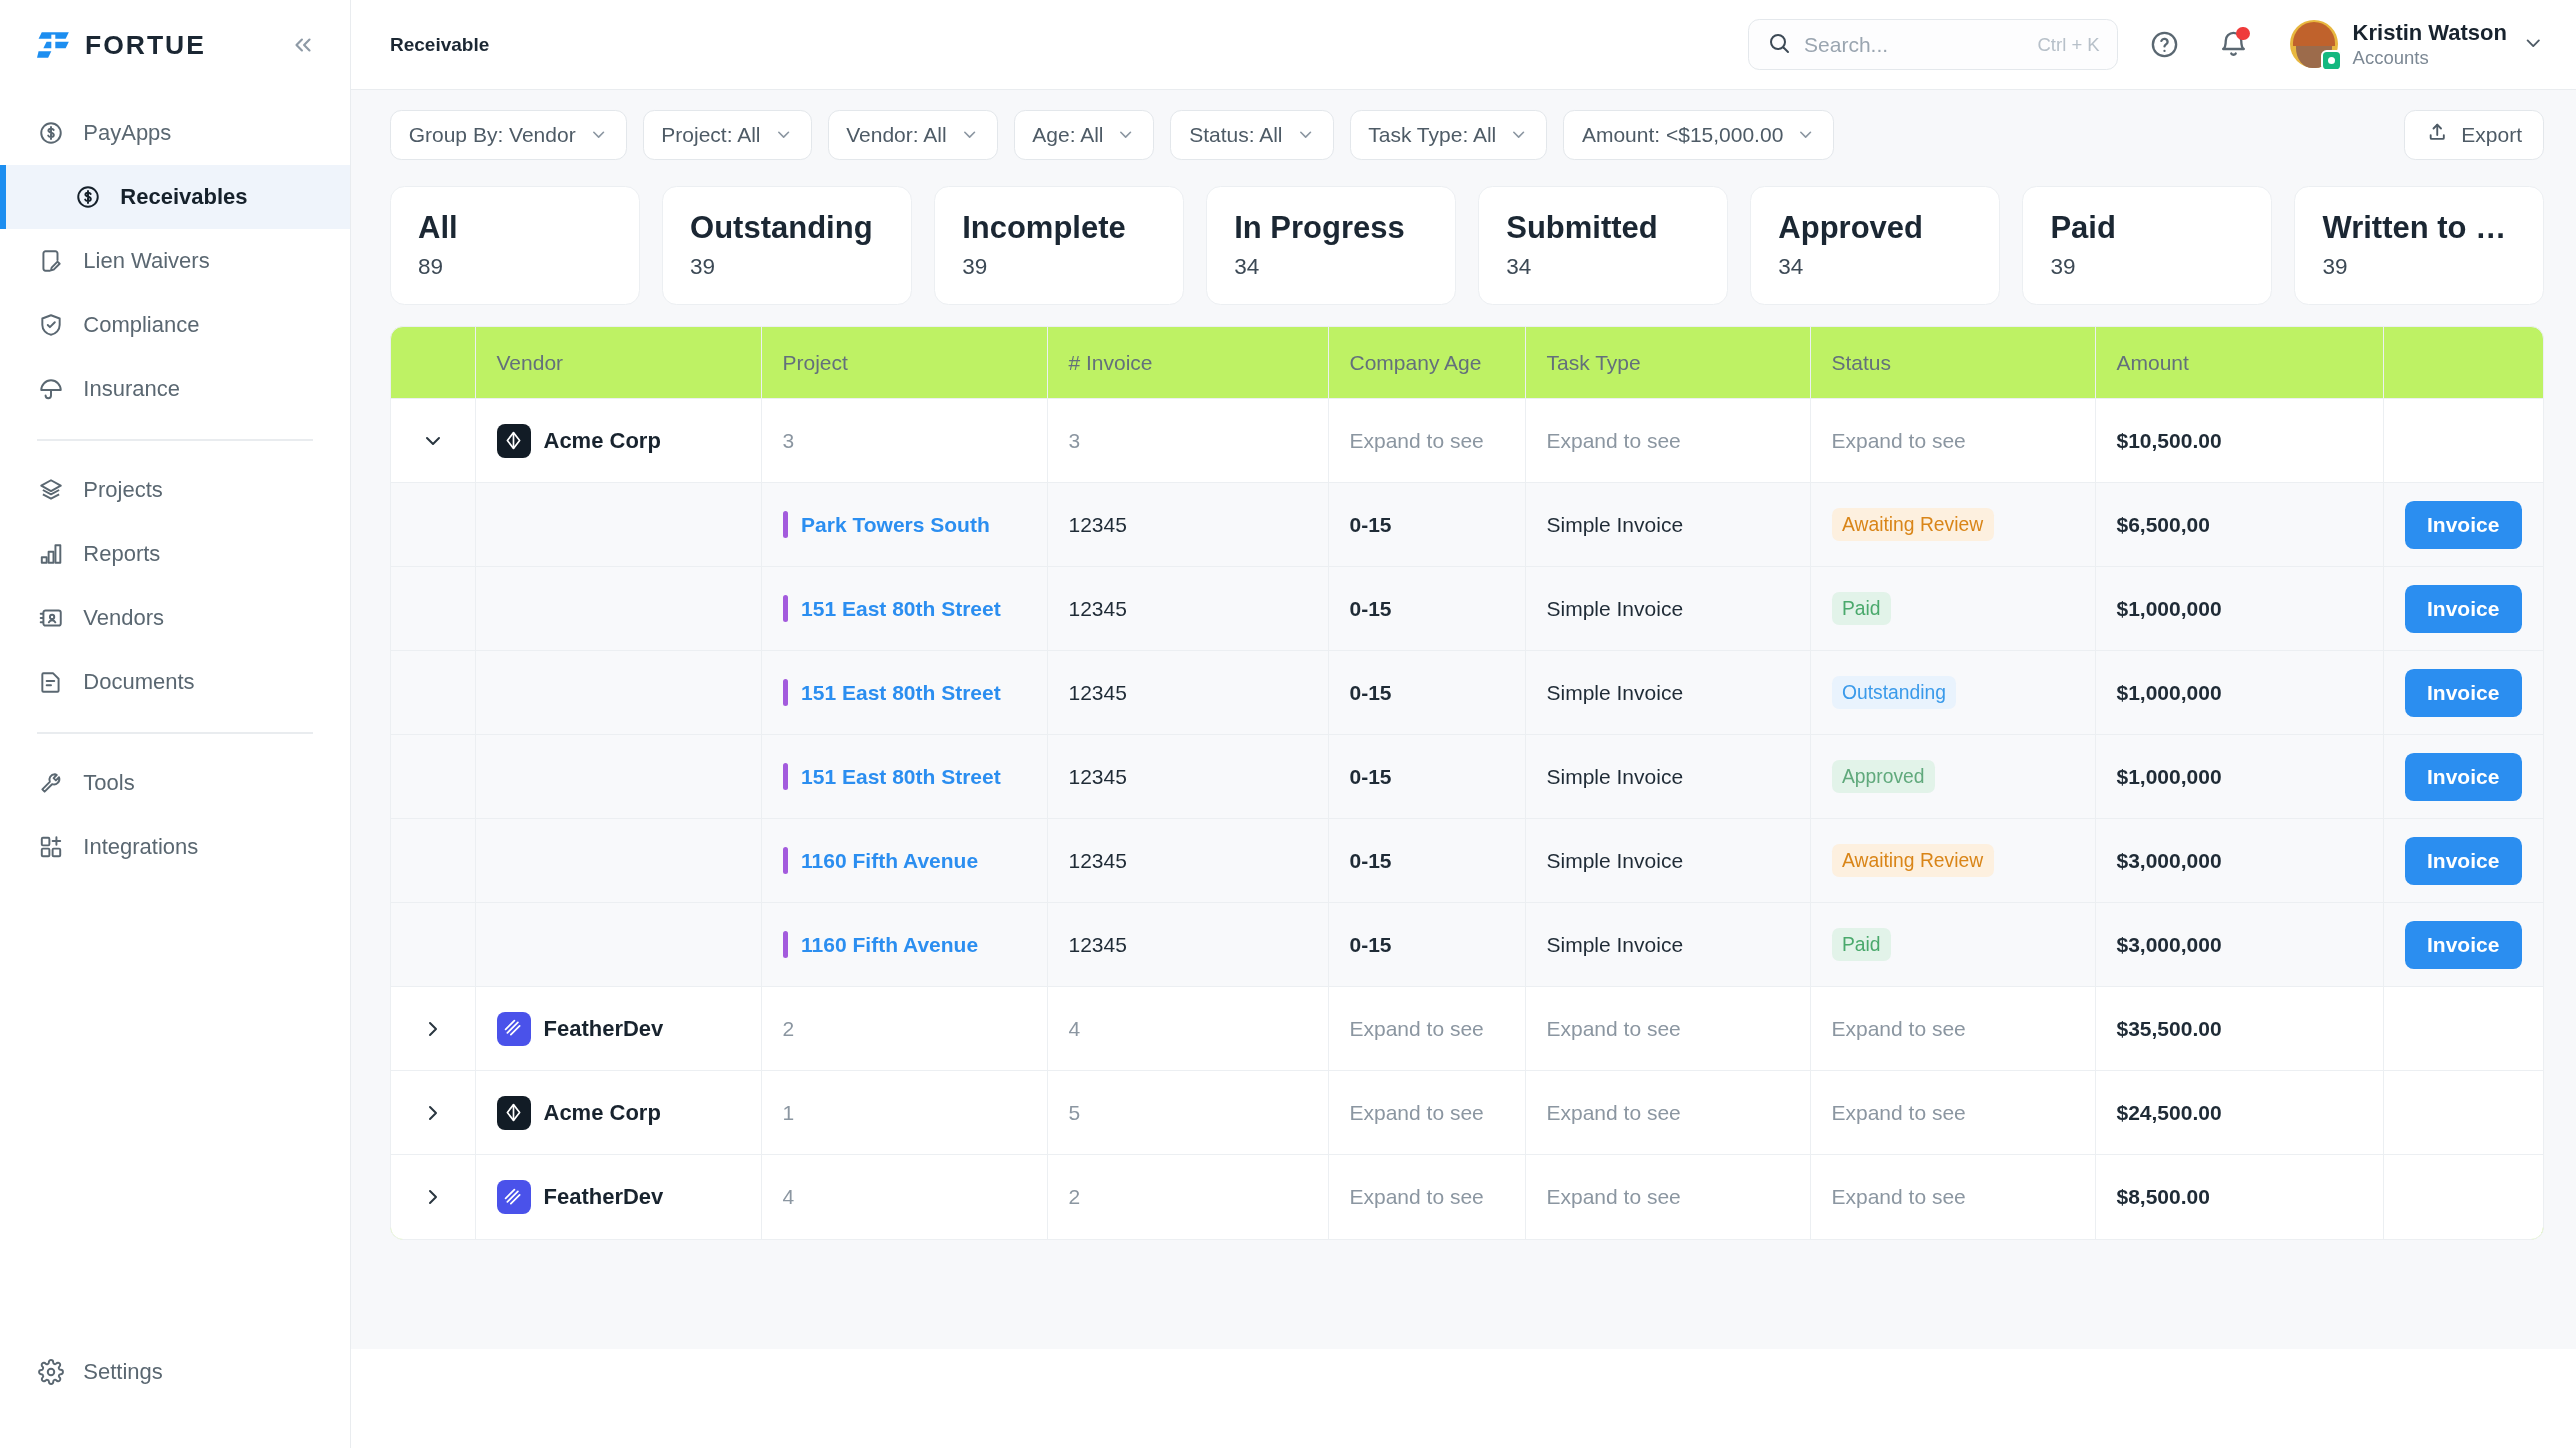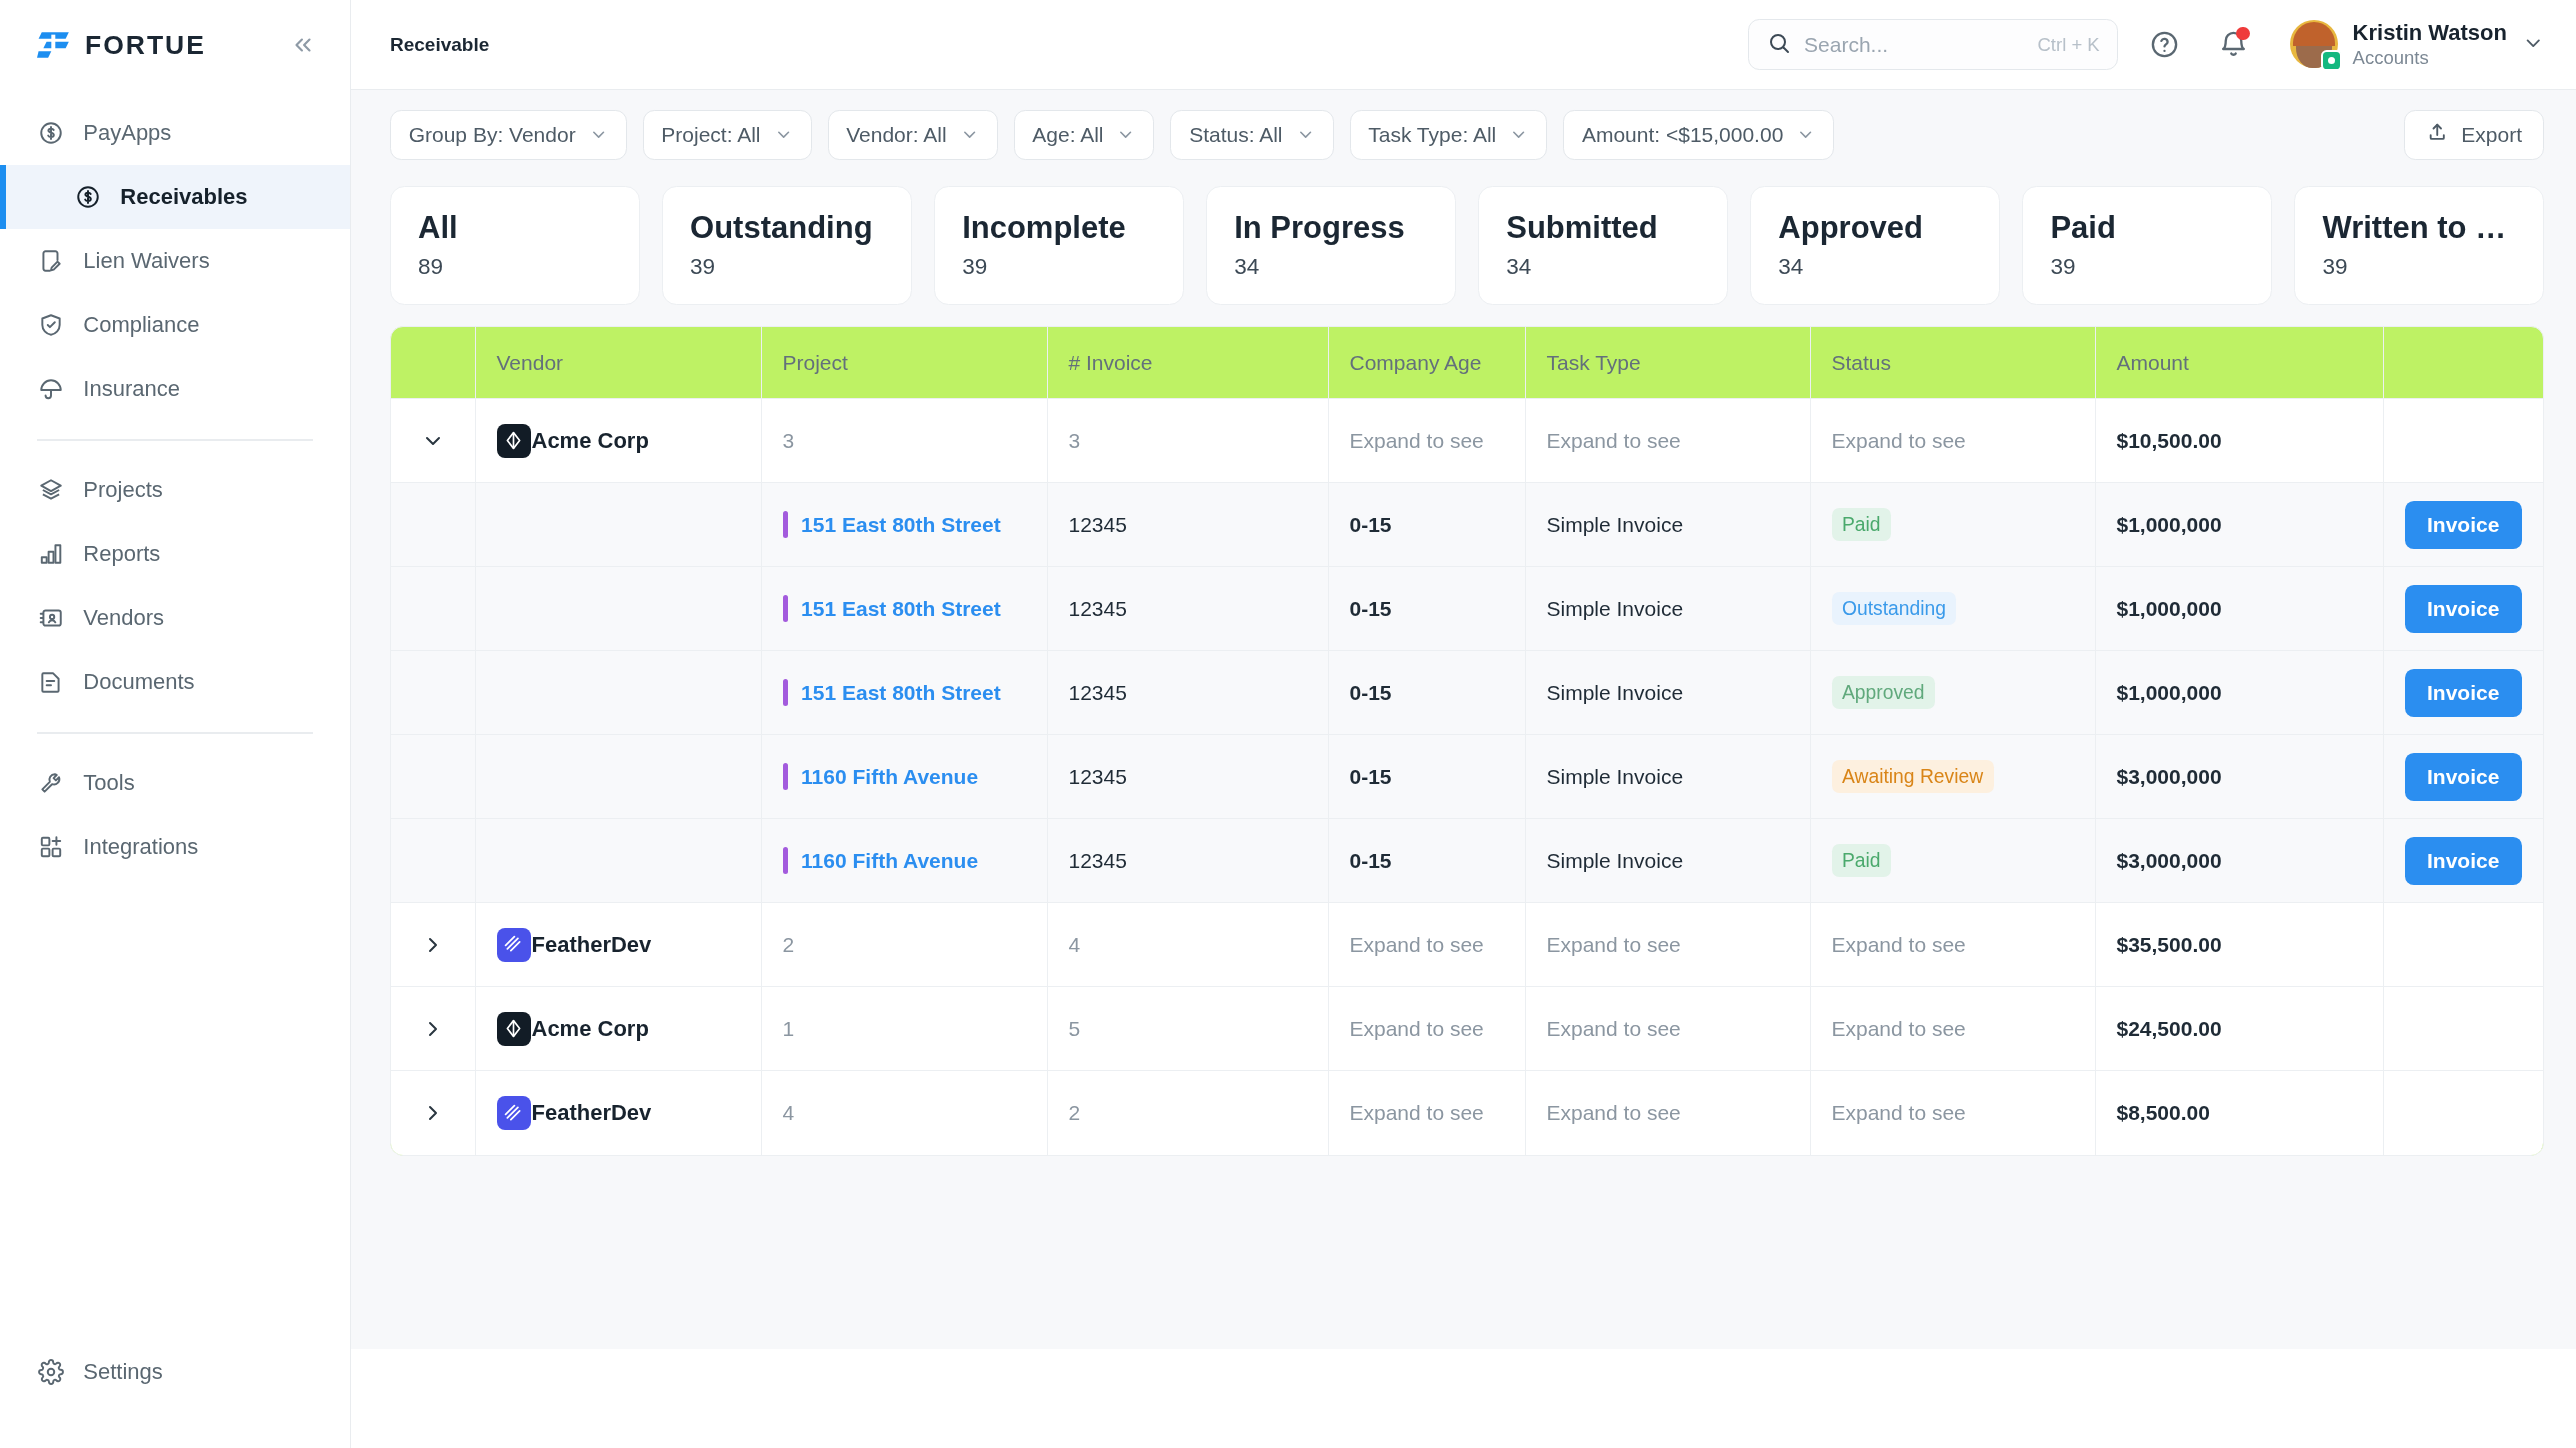--- a/index.html
+++ b/index.html
@@ -119,21 +119,21 @@
   .c-age { width: 197px; }
   .c-task { width: 285px; }
   .c-status { width: 285px; }
   .c-amount { width: 288px; }
   .c-act { width: auto; }
   td.cell-b { border-right: 1.6px solid #eceff2; }
   th.cell-b { border-right: 1.6px solid #eceff2; }
   tr.grp td { background:#fff; }
   tr.sub td { background:#f8f9fb; }
   .chev { width:100%; display:flex; align-items:center; justify-content:center; color:#2a3640; cursor:pointer;}
-  .vendor-cell { display:flex; align-items:center; gap:1px; }
+  .vendor-cell { display:flex; align-items:center; gap:13px; }
   .vlogo { width:34px;height:34px;border-radius:8px;flex:0 0 34px;display:flex;align-items:center;justify-content:center;}
   .vlogo.acme { background:#121c26; }
   .vlogo.feather { background:#4a52ea; }
   .vname { font-size:22px; font-weight:700; color:#18232e; }
   .muted { color:#8b96a1; }
   .proj { display:flex; align-items:center; gap:13px; }
   .pbar { width:5.6px; height:27px; border-radius:3.2px; background:#a35bdd; flex:0 0 5.6px;}
   .plink { color:#2b8ef0; font-size:21px; font-weight:700; cursor:pointer; }
   .bold { font-weight:700; }
   .badge2 { display:inline-block; padding: 5.6px 10.5px; border-radius:7.2px; font-size:19.3px; font-weight:400; }
@@ -519,20 +519,40 @@
             </td>
             <td class="cell-b muted">3</td>
             <td class="cell-b muted">3</td>
             <td class="cell-b muted">Expand to see</td>
             <td class="cell-b muted">Expand to see</td>
             <td class="cell-b muted">Expand to see</td>
             <td class="cell-b bold">$10,500.00</td>
             <td></td>
           </tr>
 
+          <tr class="sub">
+            <td class="cell-b"></td>
+            <td class="cell-b"></td>
+            <td class="cell-b">
+              <div class="proj">
+                  <span class="pbar"></span>
+              <span class="plink">Park Towers South</span>
+                </div>
+            </td>
+            <td class="cell-b">12345</td>
+            <td class="cell-b bold">0-15</td>
+            <td class="cell-b">Simple Invoice</td>
+            <td class="cell-b"><span class="badge2 b-await">Awaiting Review</span></td>
+            <td class="cell-b bold">$6,500,00</td>
+            <td>
+                <div class="act-cell">
+                  <button class="inv-btn">Invoice</button>
+                </div>
+              </td>
+          </tr>
 
           <tr class="sub">
             <td class="cell-b"></td>
             <td class="cell-b"></td>
             <td class="cell-b">
               <div class="proj">
                   <span class="pbar"></span>
               <span class="plink">151 East 80th Street</span>
                 </div>
             </td>

